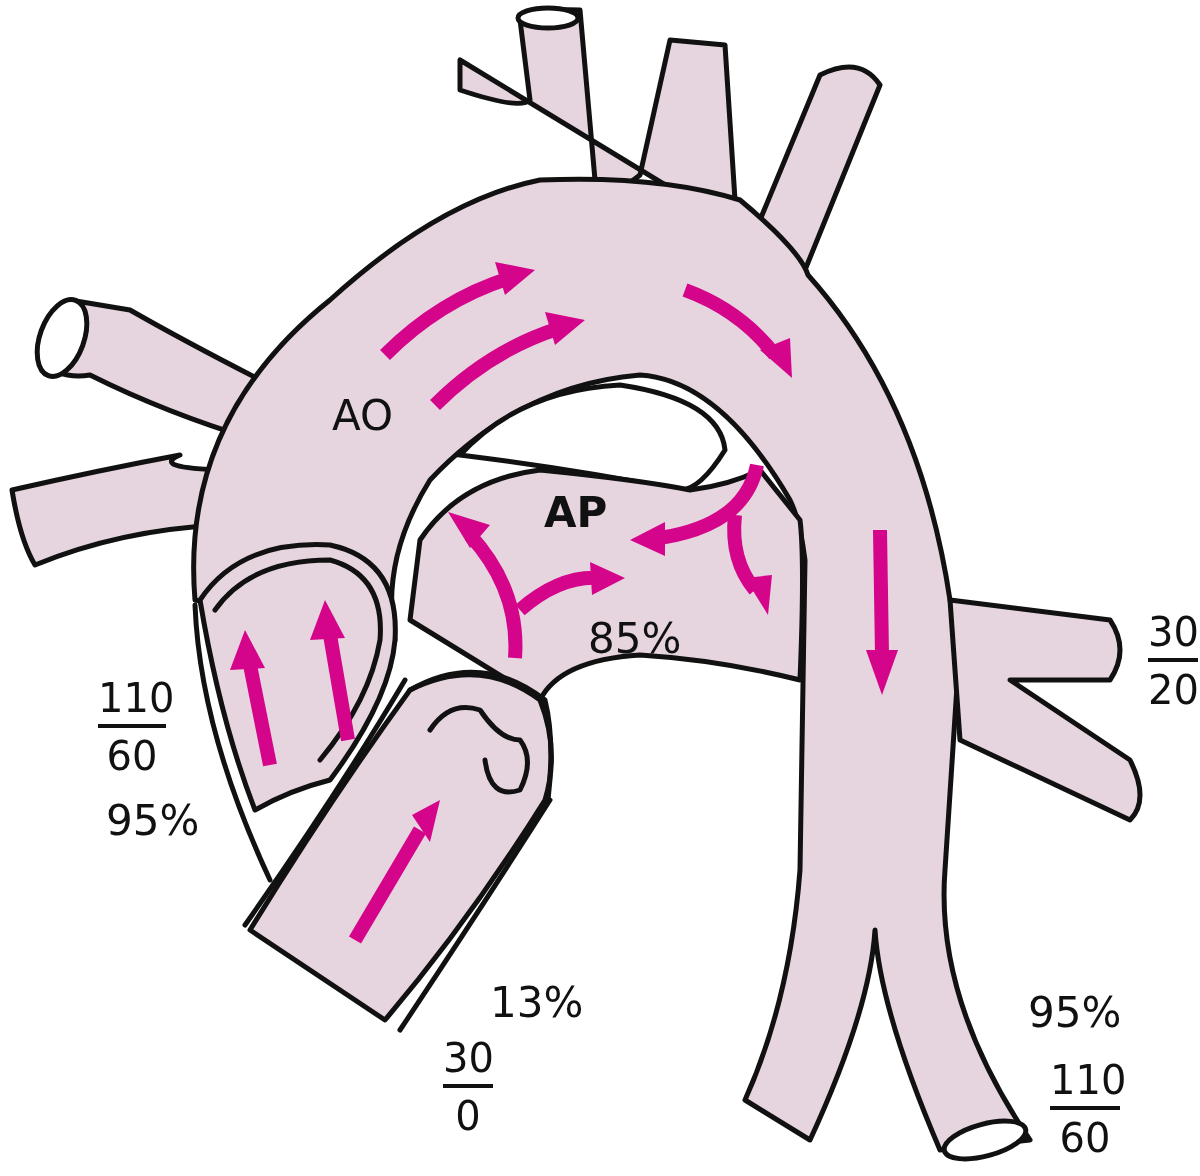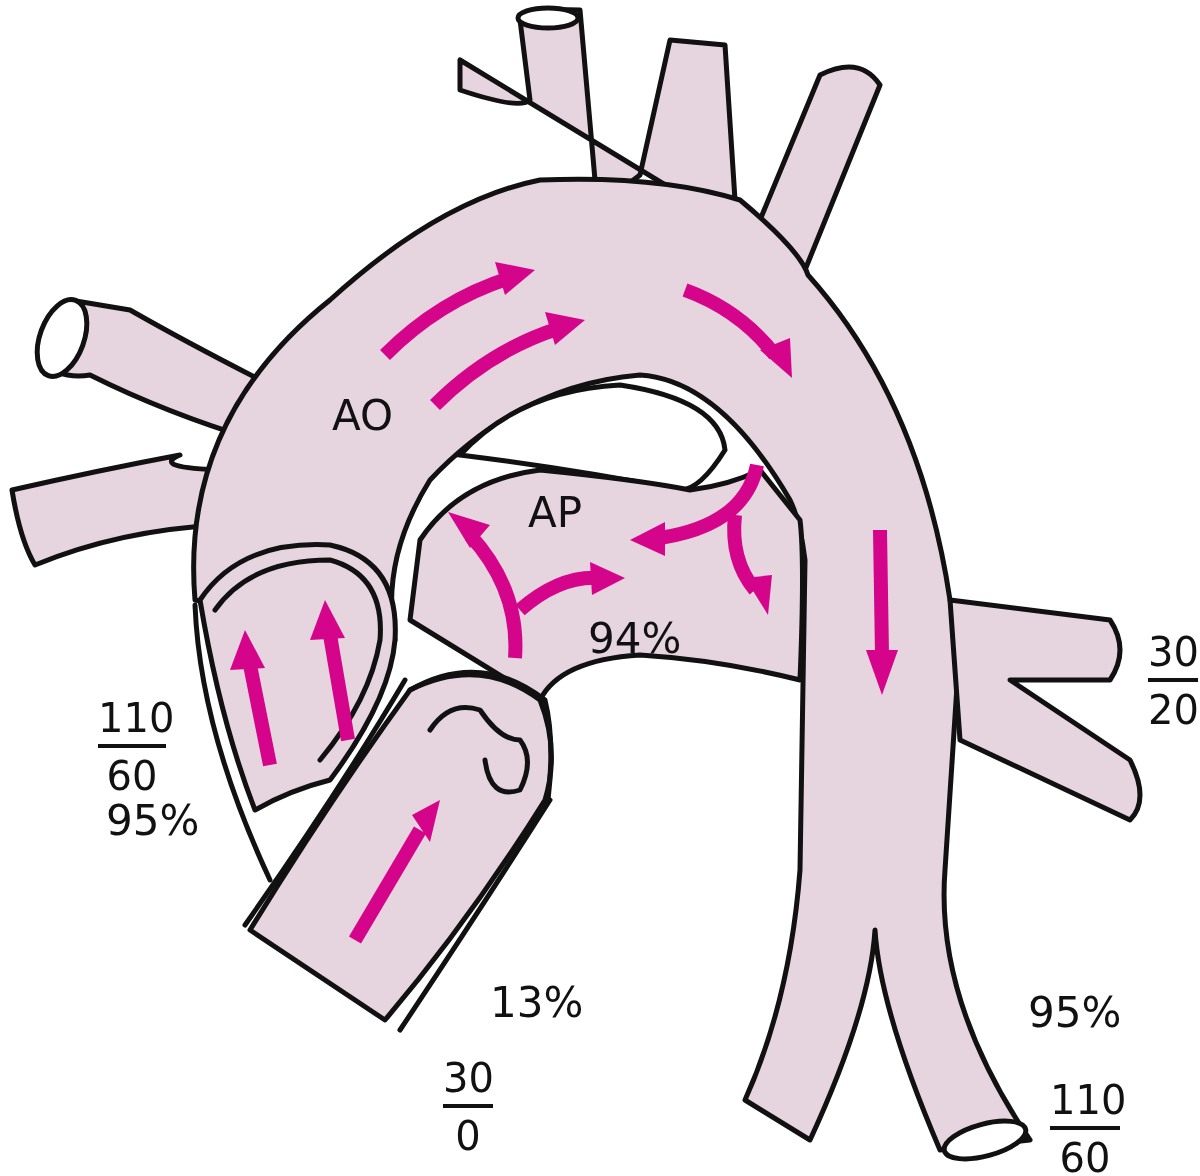--- a/index.html
+++ b/index.html
@@ -4,21 +4,21 @@
 <style>
   html, body { margin: 0; padding: 0; background: #ffffff; }
   #canvas { position: relative; width: 1200px; height: 1176px; overflow: hidden; background: #ffffff; }
   svg { position: absolute; left: 0; top: 0; }
   .vessel { fill: #e6d5df; stroke: #111; stroke-width: 5; stroke-linejoin: round; }
   .line { fill: none; stroke: #111; stroke-width: 5; stroke-linecap: round; stroke-linejoin: round; }
   .hole { fill: #ffffff; stroke: #111; stroke-width: 5; }
   .arrow { fill: none; stroke: #d4058a; stroke-width: 14; stroke-linecap: butt; }
   .head { fill: #d4058a; }
   .lbl { position: absolute; font-family: "DejaVu Sans", sans-serif; color: #111; font-size: 42px; line-height: 1; white-space: nowrap; }
-  .frac { position: absolute; font-family: "DejaVu Sans", sans-serif; color: #111; font-size: 40px; text-align: center; line-height: 1; margin-top: 20px; }
+  .frac { position: absolute; font-family: "DejaVu Sans", sans-serif; color: #111; font-size: 40px; text-align: center; line-height: 1; }
   .frac .num { display: block; padding-bottom: 6px; border-bottom: 4px solid #111; }
   .frac .den { display: block; padding-top: 8px; }
 </style>
 </head>
 <body>
 
 <div id="canvas">
 <svg width="1200" height="1176" viewBox="0 0 1200 1176">
 
   <path class="vessel" d="M70 300 Q50 330 40 360 Q60 380 90 375 Q180 420 290 450 L300 400 Q200 350 130 310 Z"></path>
@@ -66,22 +66,22 @@
     <path class="arrow" d="M520 610 Q560 575 600 578"></path>
         <polygon class="head" points="625,578 590,562 592,595"></polygon>
     <path class="arrow" d="M757 465 Q745 525 660 538"></path>
         <polygon class="head" points="630,540 665,522 665,556"></polygon>
     <path class="arrow" d="M735 515 Q730 560 755 590"></path>
         <polygon class="head" points="768,615 745,578 772,575"></polygon>
   </g>
 </svg>
 
 <div class="lbl" style="left:332px;top:395px;">AO</div>
-<div class="lbl" style="left:528px;top:492px;">AP</div>
-<div class="lbl" style="left:588px;top:618px;">94%</div>
+<div class="lbl" style="left:544px;top:492px;font-weight:bold;">AP</div>
+<div class="lbl" style="left:588px;top:618px;">85%</div>
 
 <div class="frac" style="left:98px;top:678px;width:68px;">
   <span class="num">110</span>
   <span class="den">60</span>
 </div>
 <div class="lbl" style="left:106px;top:800px;">95%</div>
 
 <div class="lbl" style="left:490px;top:982px;">13%</div>
 <div class="frac" style="left:443px;top:1038px;width:50px;">
   <span class="num">30</span>

